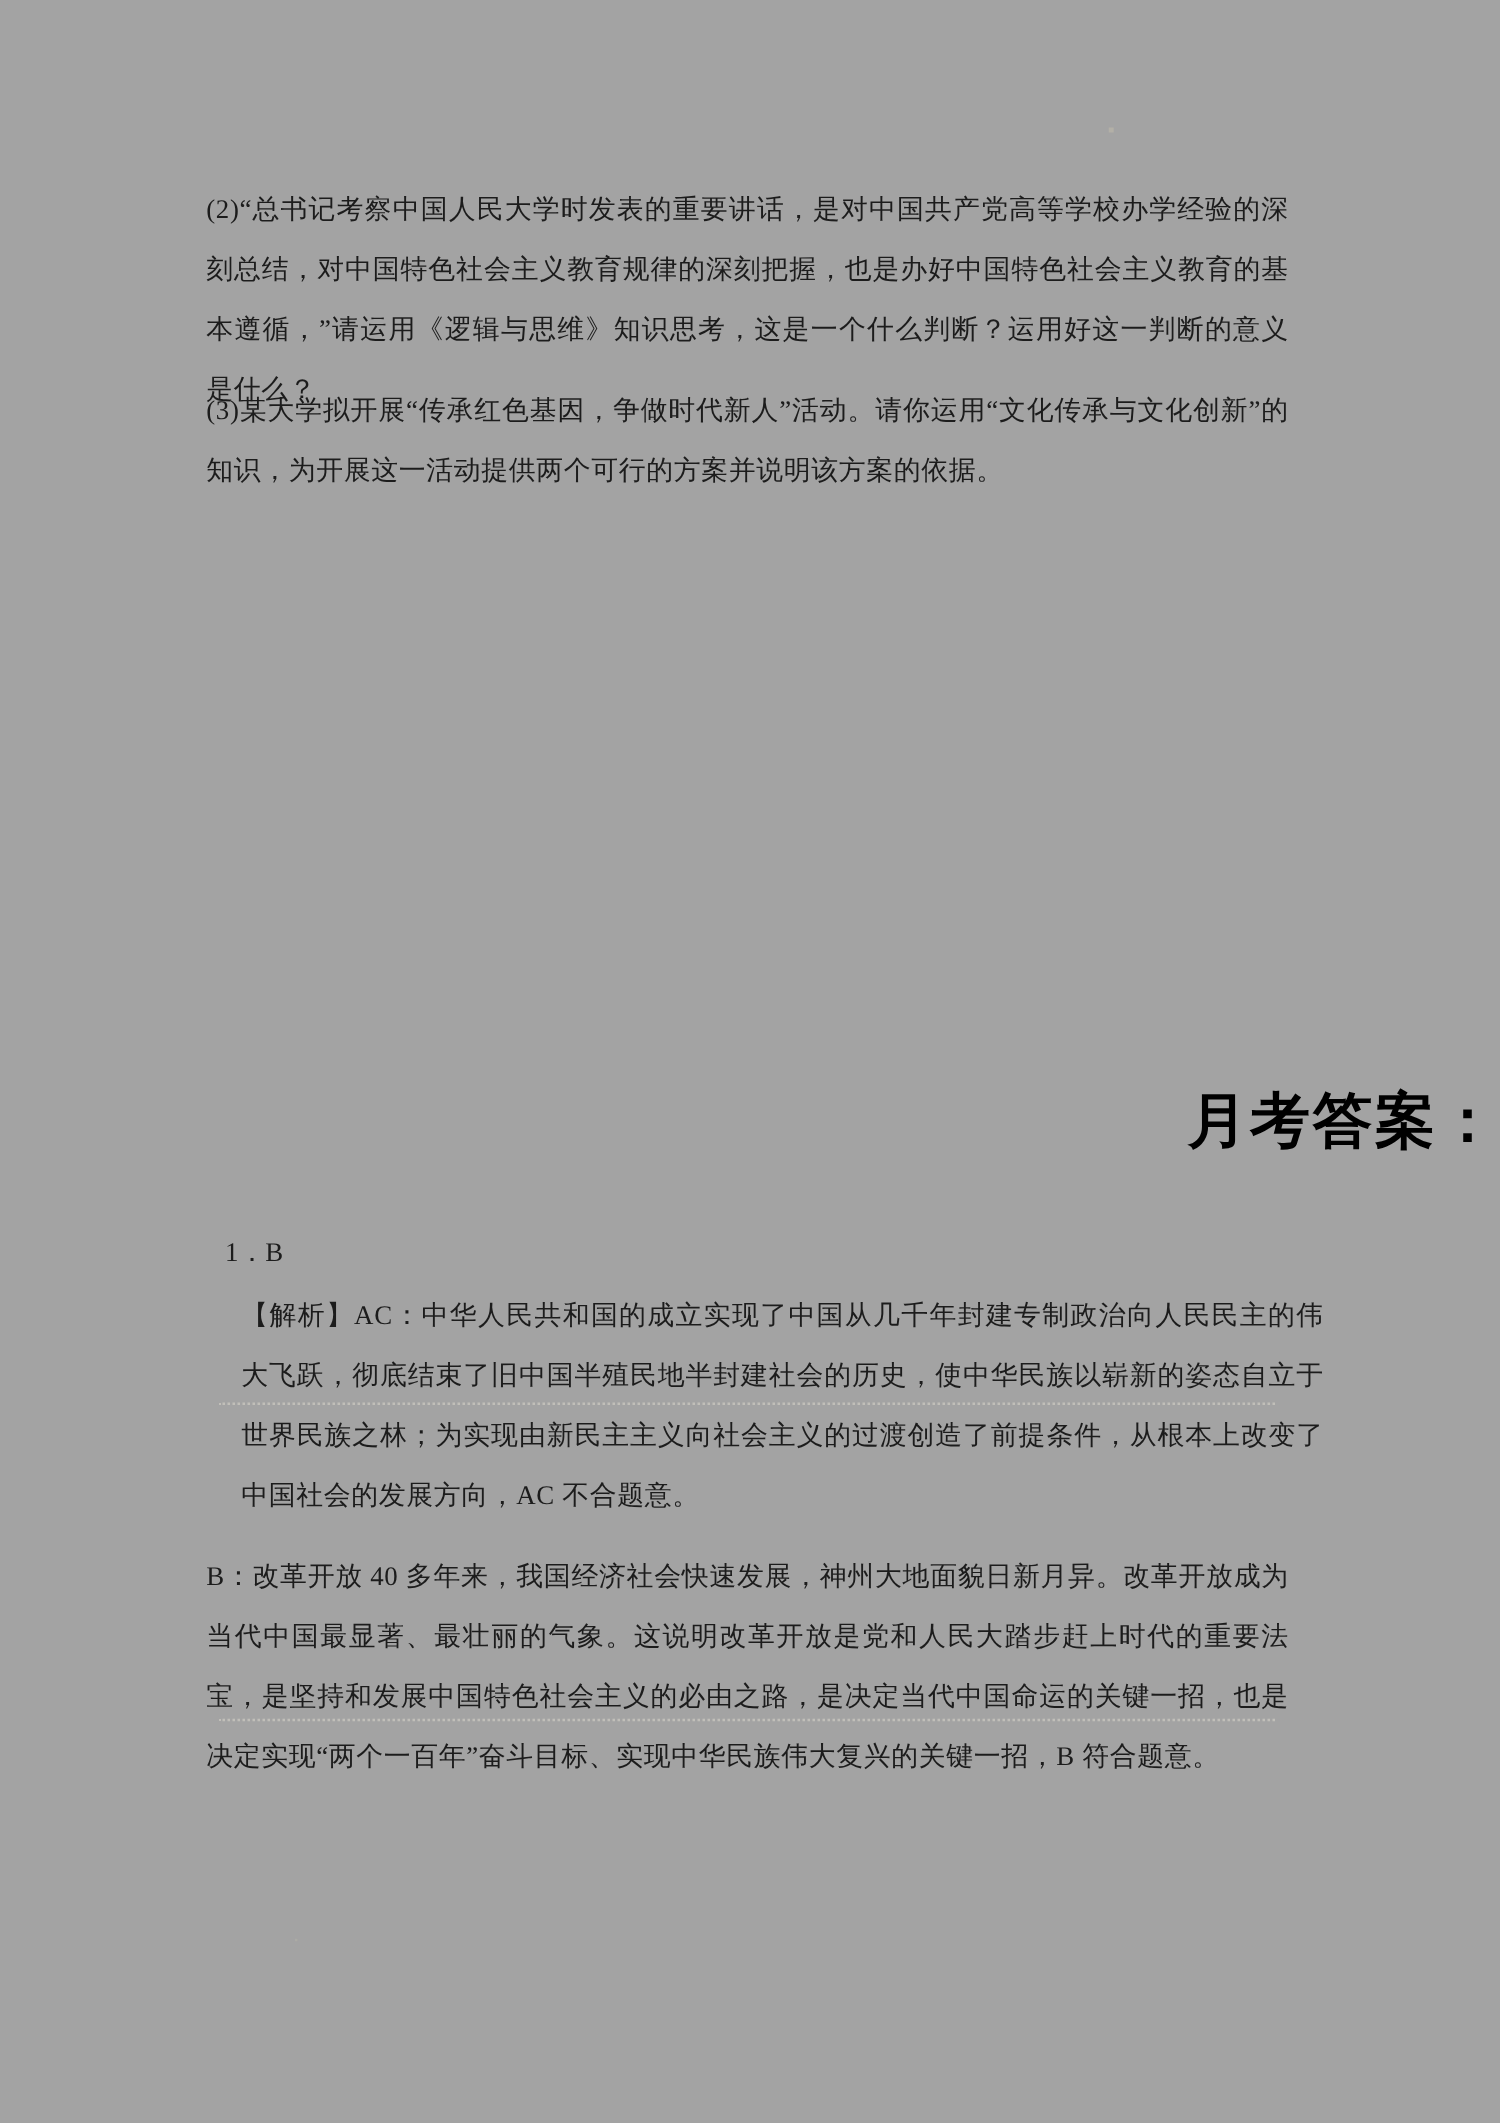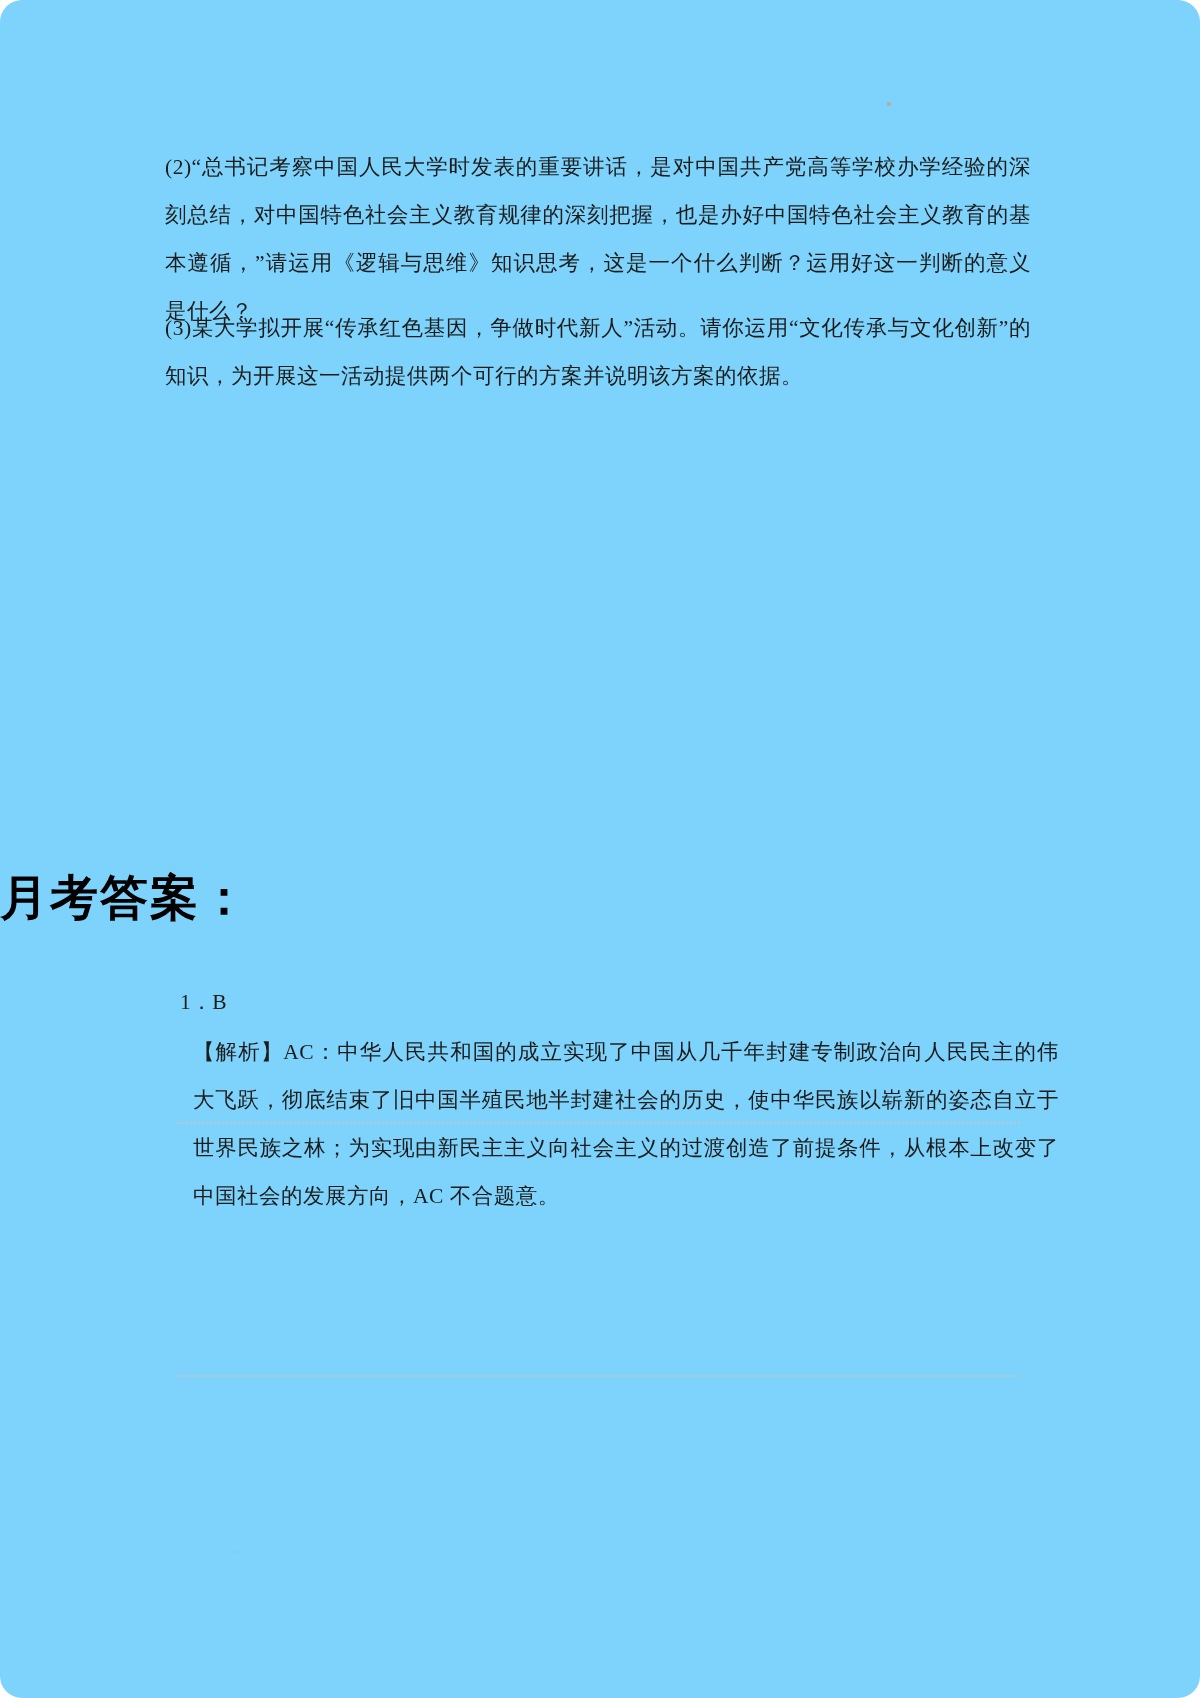--- a/index.html
+++ b/index.html
@@ -4,25 +4,24 @@
 <style>
   html, body {
     margin: 0;
     padding: 0;
     background: #ffffff;
   }
   .page {
     position: relative;
     width: 1200px;
     height: 1698px;
-    background: #7dd3fc;
+    background: #a3a3a3;
     font-family: "Liberation Serif", "DejaVu Serif", serif;
     color: #1c1c1c;
     overflow: hidden;
-    border-radius: 22px;
   }
   .body-par {
     position: absolute;
     left: 165px;
     width: 866px;
     margin: 0;
     font-size: 21.5px;
     line-height: 48px;
     text-align: justify;
     text-justify: inter-ideograph;
@@ -34,21 +33,21 @@
   .answers-heading {
     position: absolute;
     top: 866px;
     left: 0;
     width: 1200px;
     margin: 0;
     font-family: "Liberation Sans", "DejaVu Sans", sans-serif;
     font-weight: 700;
     font-size: 48px;
     line-height: 64px;
-    text-align: left;
+    text-align: right;
     letter-spacing: 2px;
     color: #000000;
   }
   .answer-number {
     position: absolute;
     left: 165px;
     top: 963px;
     margin: 15px;
     font-size: 21.5px;
     line-height: 48px;
@@ -89,17 +88,18 @@
   <h1 class="answers-heading">月考答案：</h1>
 
   <p class="answer-number">1．B</p>
 
   <div class="dotted-line dotted-1"></div>
 
   <p class="body-par a1">【解析】AC：中华人民共和国的成立实现了中国从几千年封建专制政治向人民民主的伟大飞跃，彻底结束了旧中国半殖民地半封建社会的历史，使中华民族以崭新的姿态自立于世界民族之林；为实现由新民主主义向社会主义的过渡创造了前提条件，从根本上改变了中国社会的发展方向，AC 不合题意。</p>
 
   <div class="dotted-line dotted-2"></div>
 
+  <p class="body-par a2">B：改革开放 40 多年来，我国经济社会快速发展，神州大地面貌日新月异。改革开放成为当代中国最显著、最壮丽的气象。这说明改革开放是党和人民大踏步赶上时代的重要法宝，是坚持和发展中国特色社会主义的必由之路，是决定当代中国命运的关键一招，也是决定实现“两个一百年”奋斗目标、实现中华民族伟大复兴的关键一招，B 符合题意。</p>
 
 
   <div class="speck speck-2"></div>
 
 </div>
 
 </body></html>

